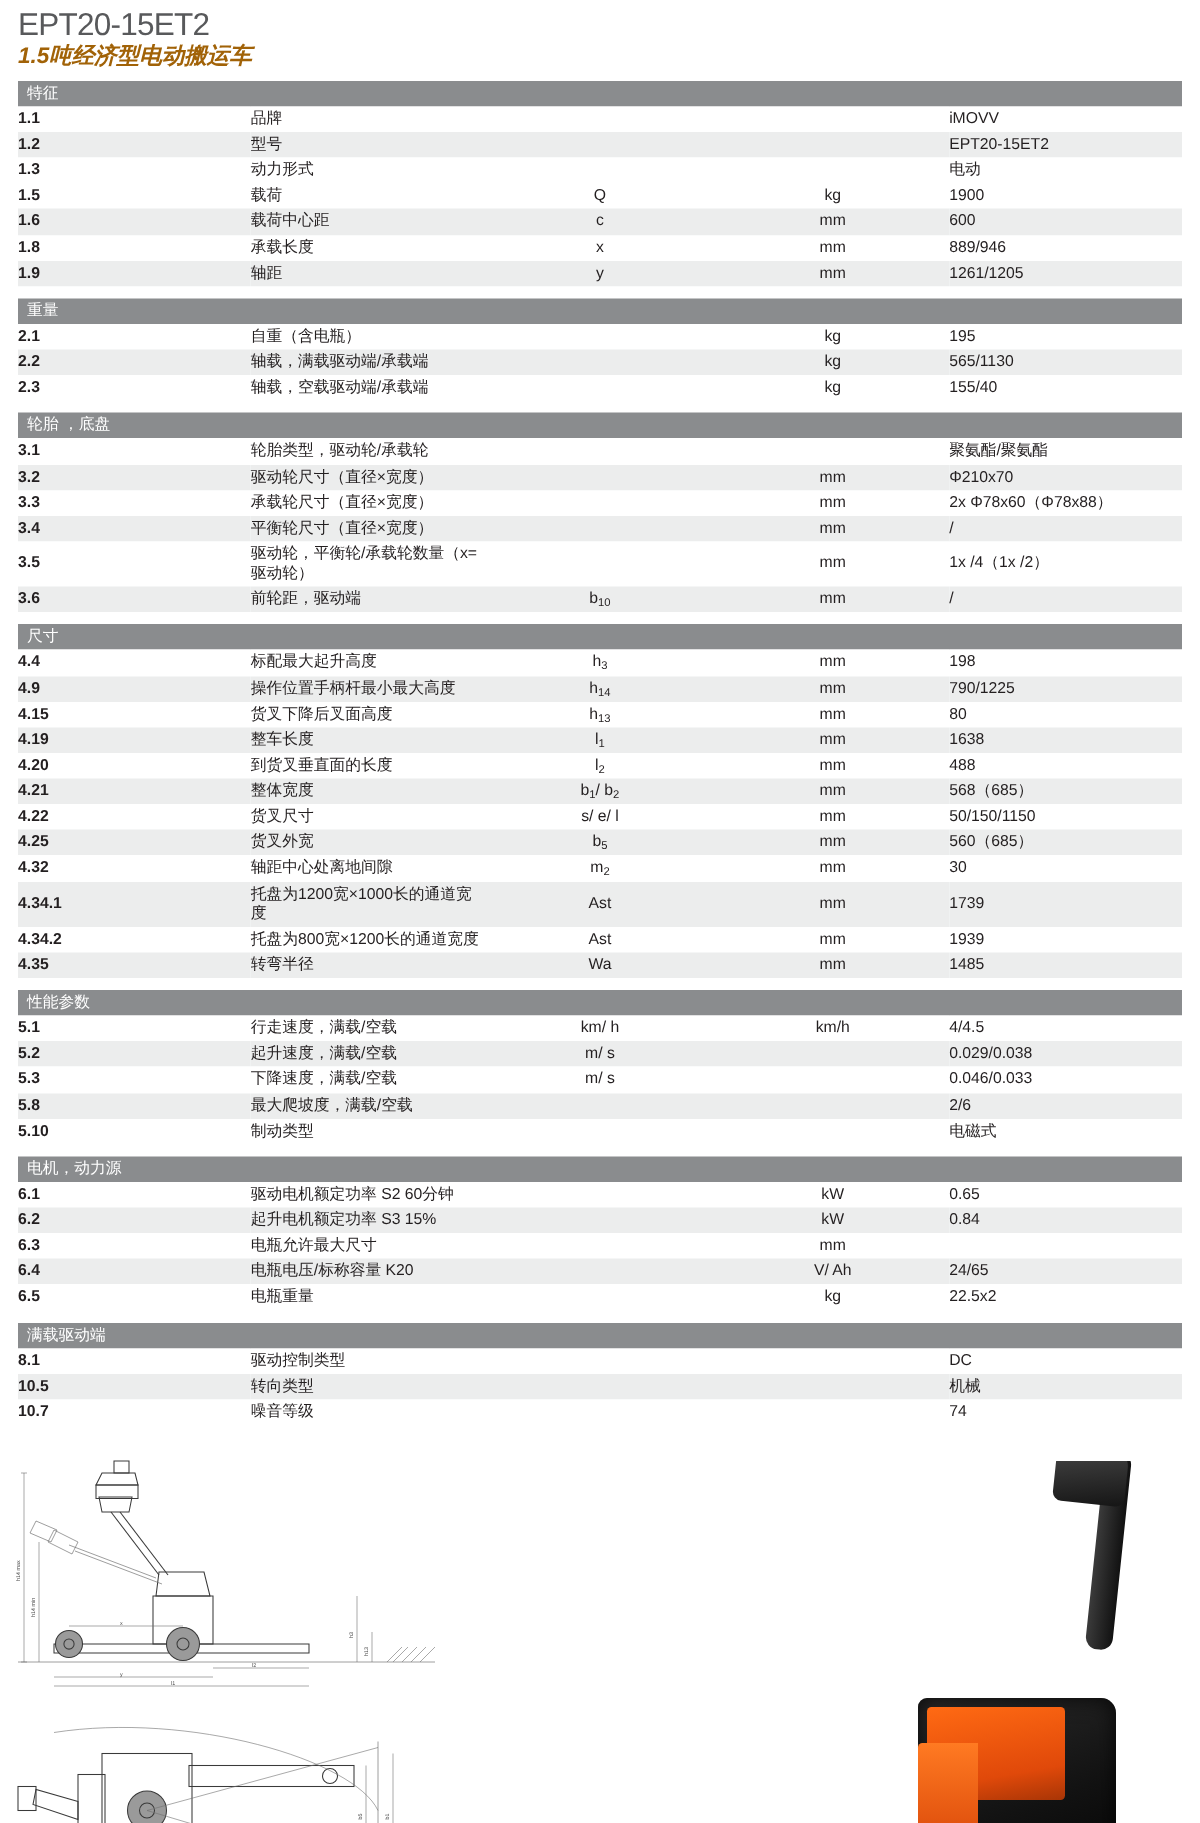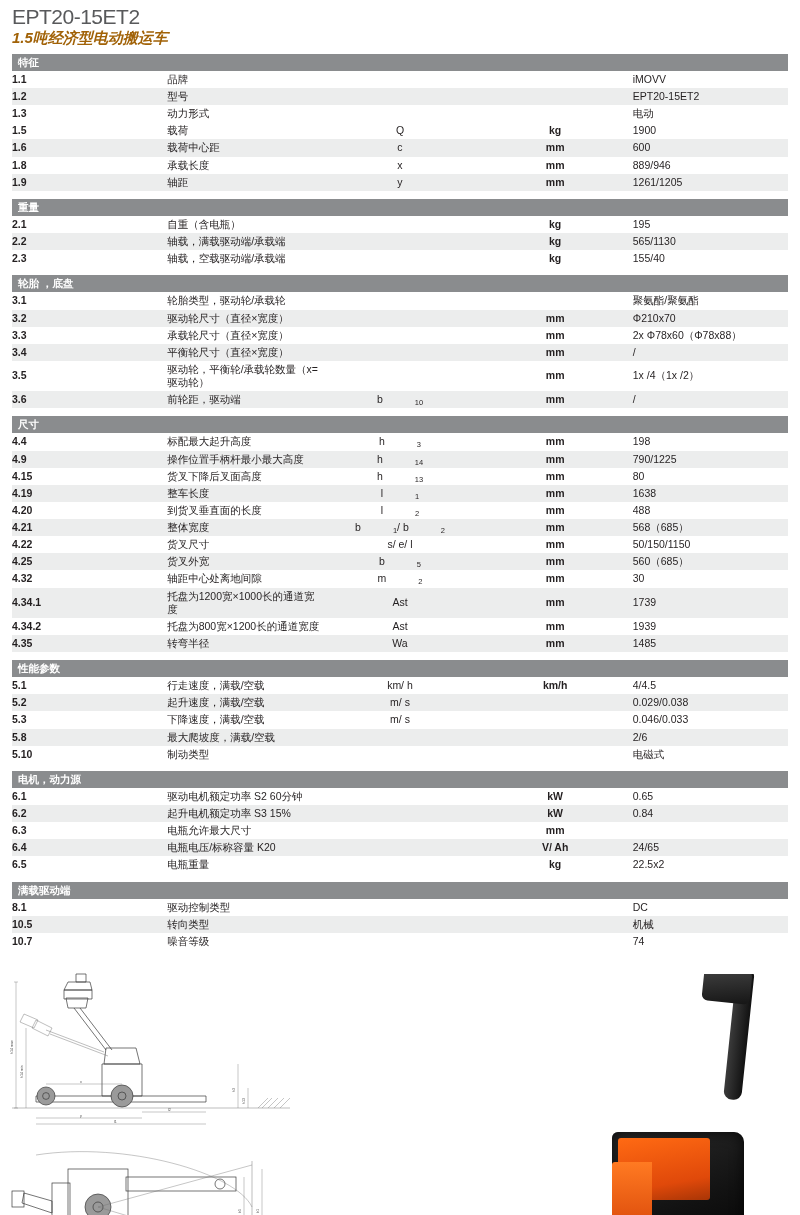--- a/index.html
+++ b/index.html
@@ -37,30 +37,30 @@
   table.spec td{
     padding:2px 0 2px 0;
     vertical-align:middle;
     line-height:1.25;
   }
   tr.section td{
     background:#8a8c8e;
     color:#ffffff;
     font-size:10.5px;
     padding:2px 0 2px 6px;
-    font-weight:bold;
+    font-weight:normal;
   }
   tr.row-alt td{background:#eceded;}
   tr.row-plain td{background:#ffffff;}
   .c-no{width:46px;padding-left:6px;font-weight:bold;}
   .c-label{width:336px;}
   .c-sym{width:78px;text-align:center;}
-  .c-unit{width:76px;text-align:center;font-weight:bold;}
+  .c-unit{width:76px;text-align:center;}
   .c-val{width:240px;}
-  sub{font-size:7.5px;vertical-align:baseline;position:relative;bottom:-2px;margin-left:32px;}
+  sub{font-size:7.5px;vertical-align:baseline;position:relative;bottom:-2px;}
   .spacer-row td{height:4px;background:#ffffff;padding:0;border:0;}
   .images{
     position:relative;
     width:800px;
     margin-top:18px;
     height:325px;
   }
   .drawing-col{
     position:absolute;
     left:6px;

